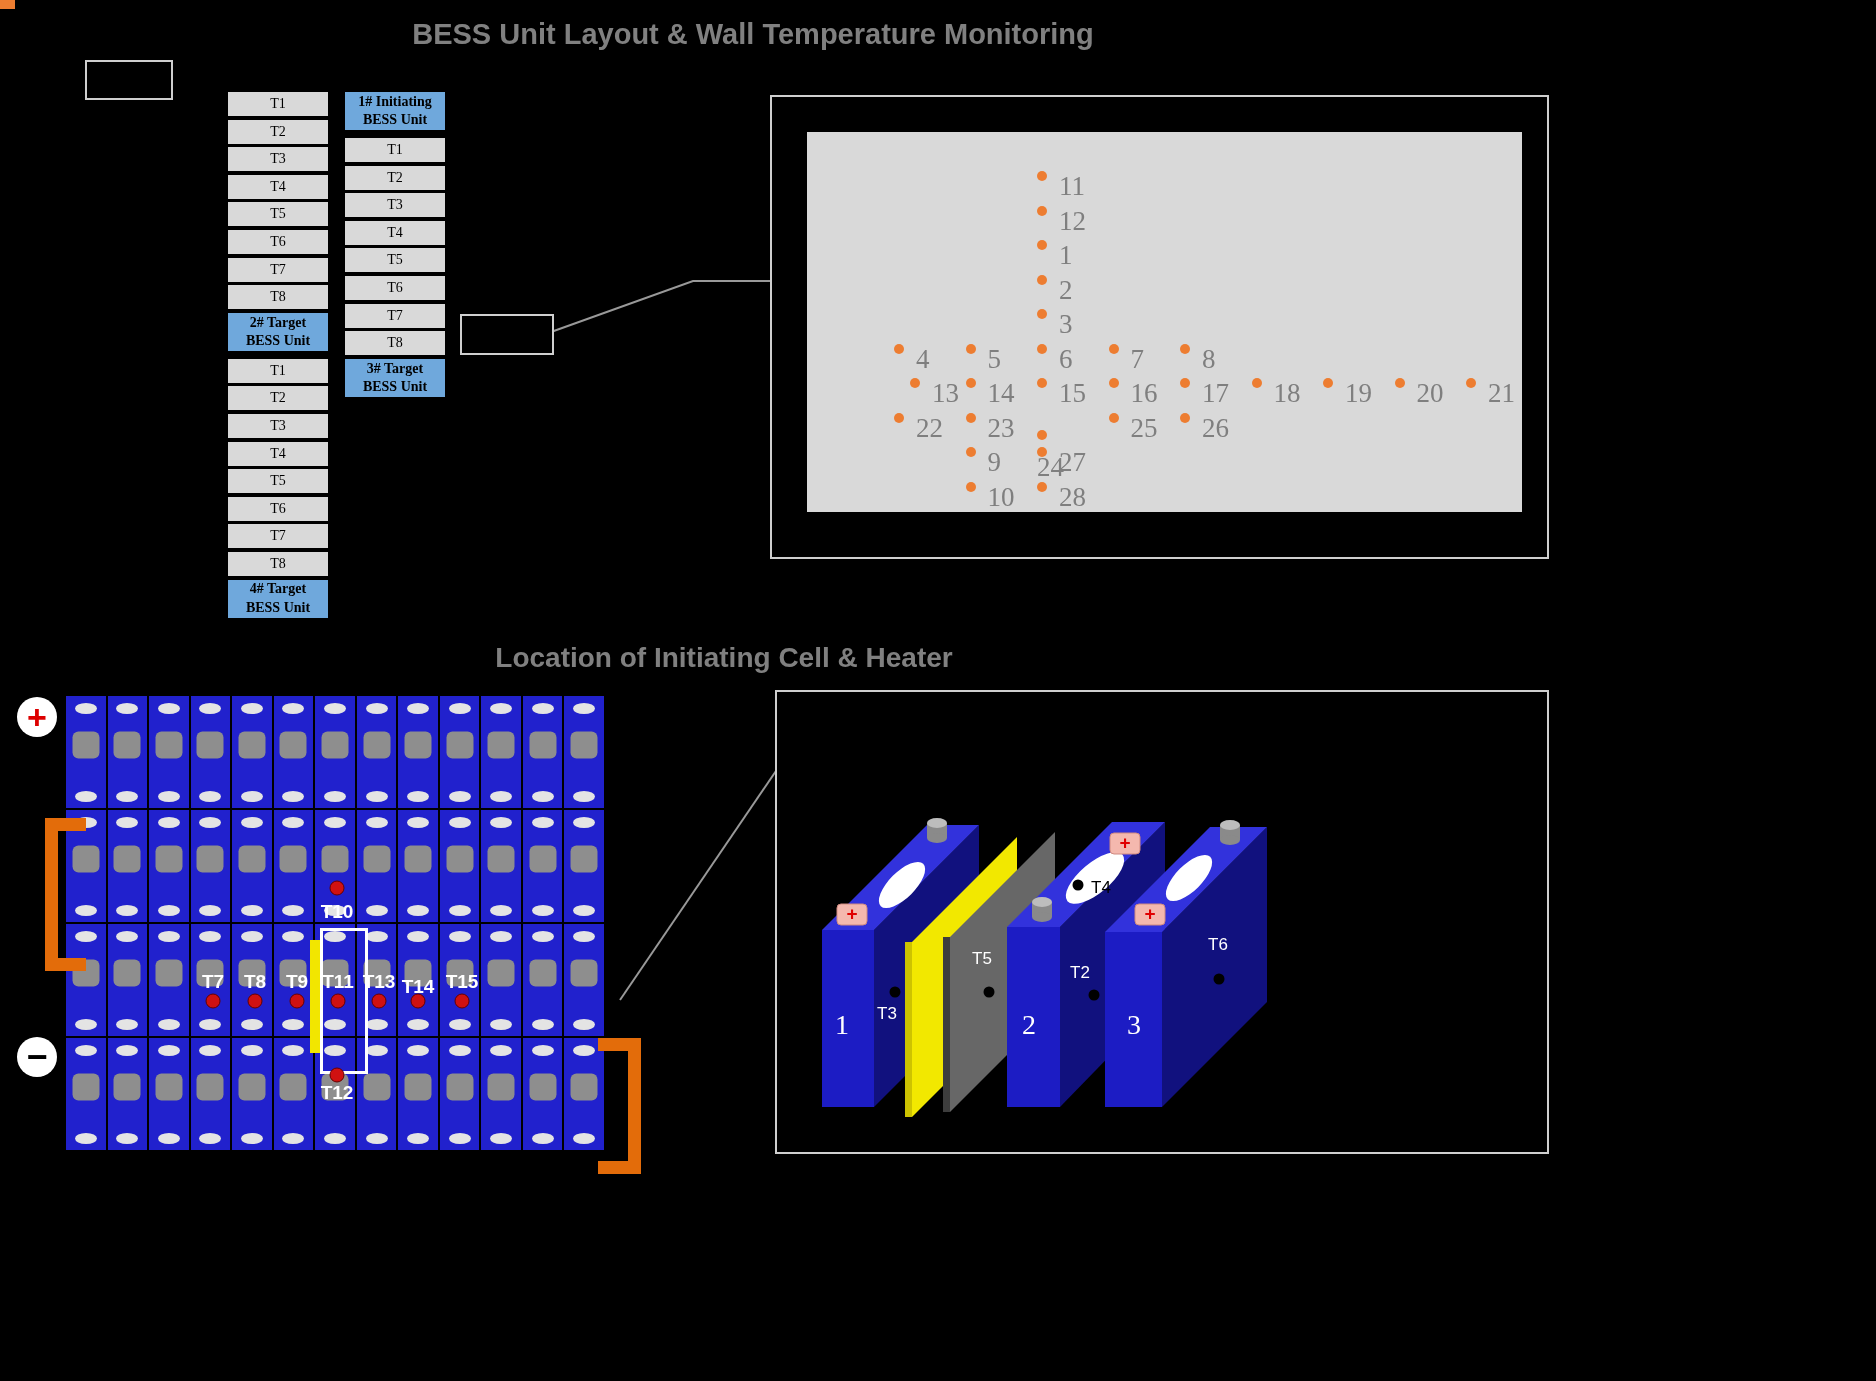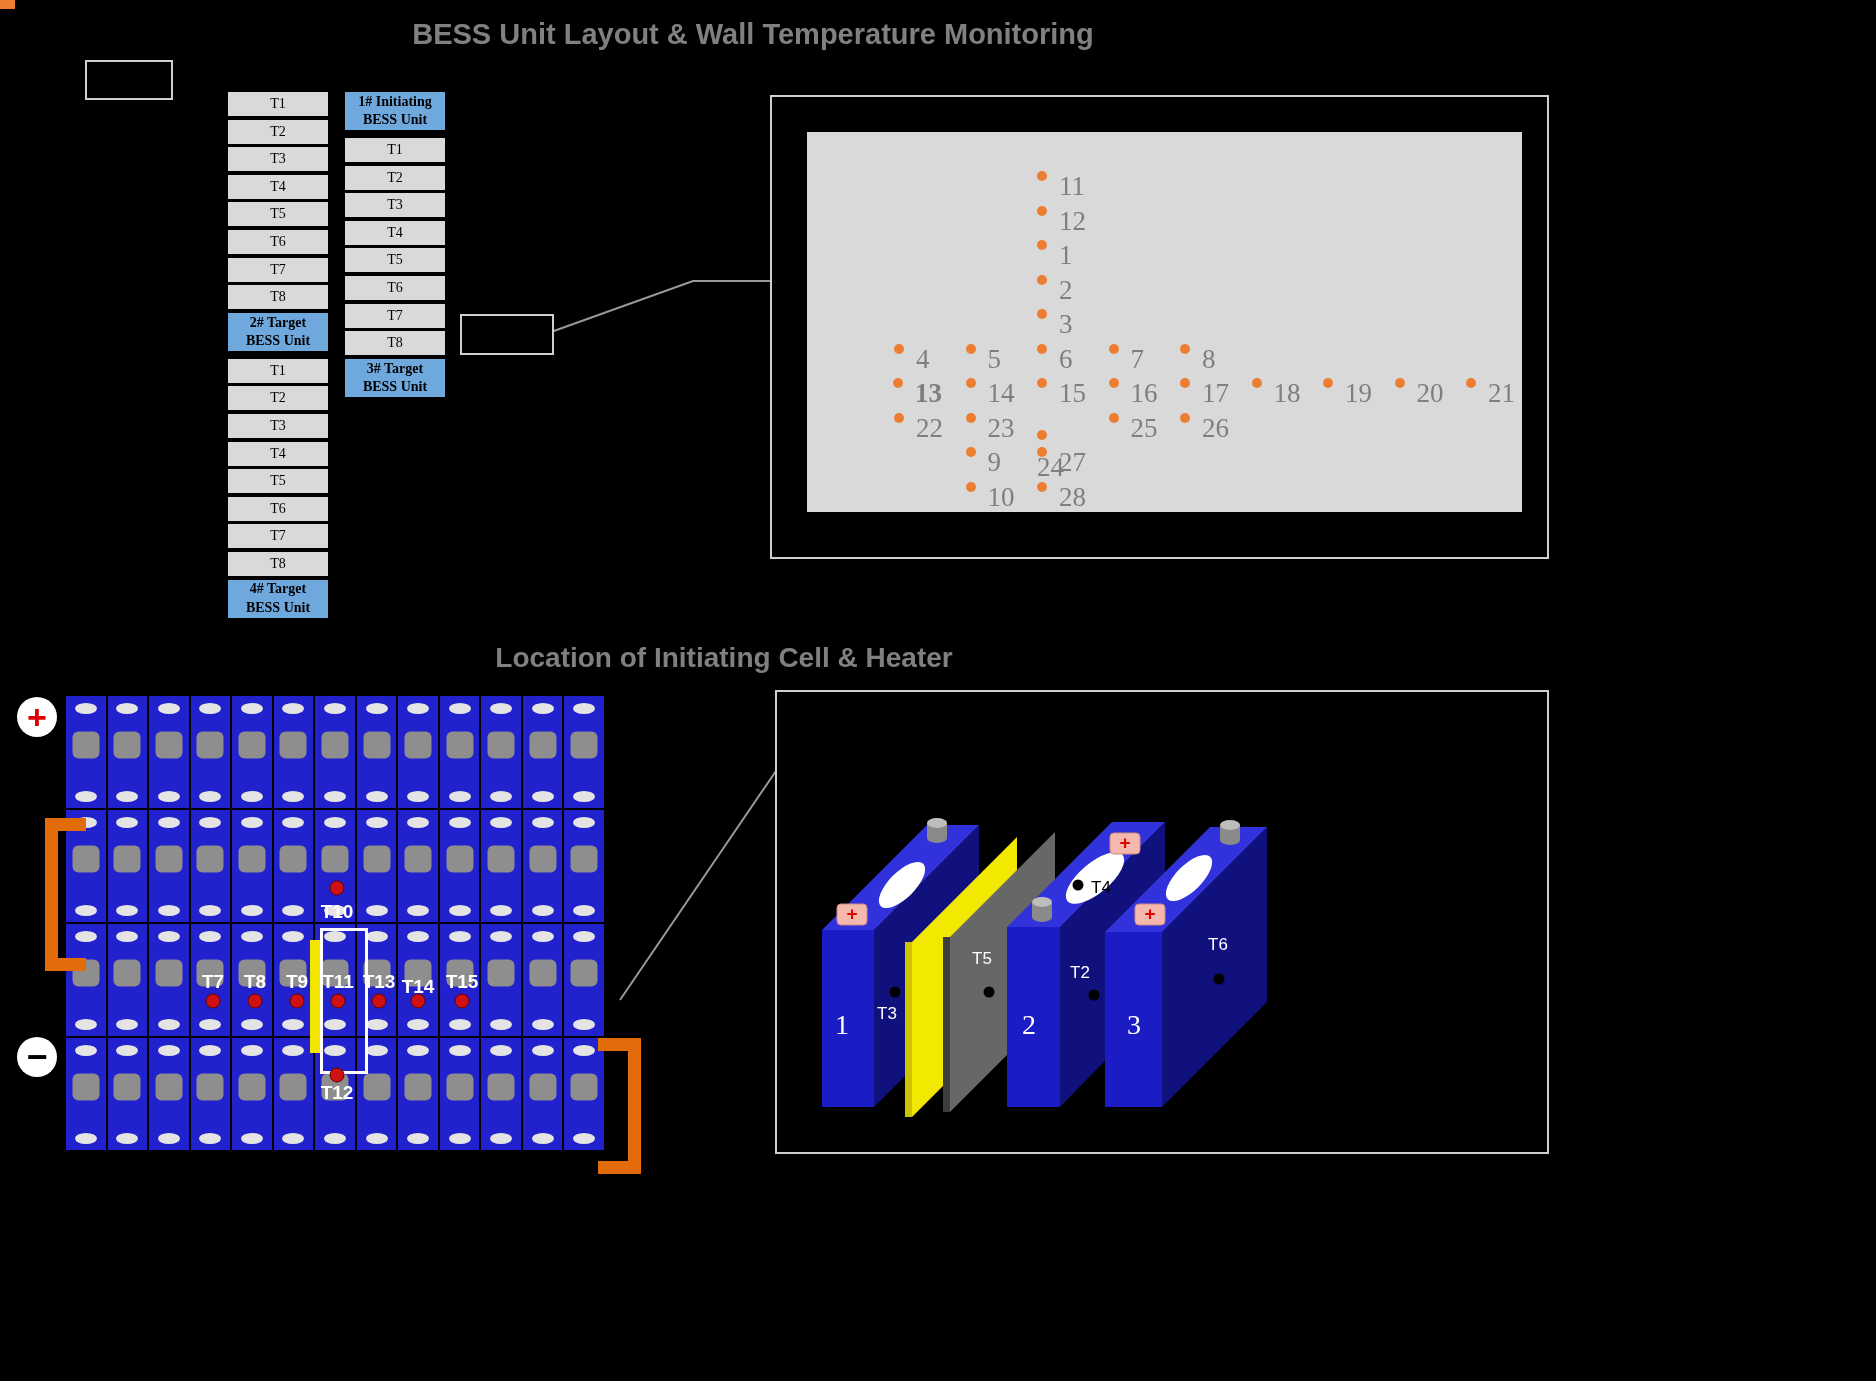--- a/index.html
+++ b/index.html
@@ -171,21 +171,21 @@
         <span class="wnum">6</span>
       </div>
       <div class="wpoint" style="left: 301.5px; top: 211.5px;">
         <span class="wdot"></span>
         <span class="wnum">7</span>
       </div>
       <div class="wpoint" style="left: 373px; top: 211.5px;">
         <span class="wdot"></span>
         <span class="wnum">8</span>
       </div>
-      <div class="wpoint" style="left: 86px; top: 246px; font-weight: bold;">
+      <div class="wpoint" style="left: 103px; top: 246px;">
         <span class="wdot"></span>
         <span class="wnum">13</span>
       </div>
       <div class="wpoint" style="left: 158.5px; top: 246px;">
         <span class="wdot"></span>
         <span class="wnum">14</span>
       </div>
       <div class="wpoint" style="left: 230px; top: 246px;">
         <span class="wdot"></span>
         <span class="wnum">15</span>

